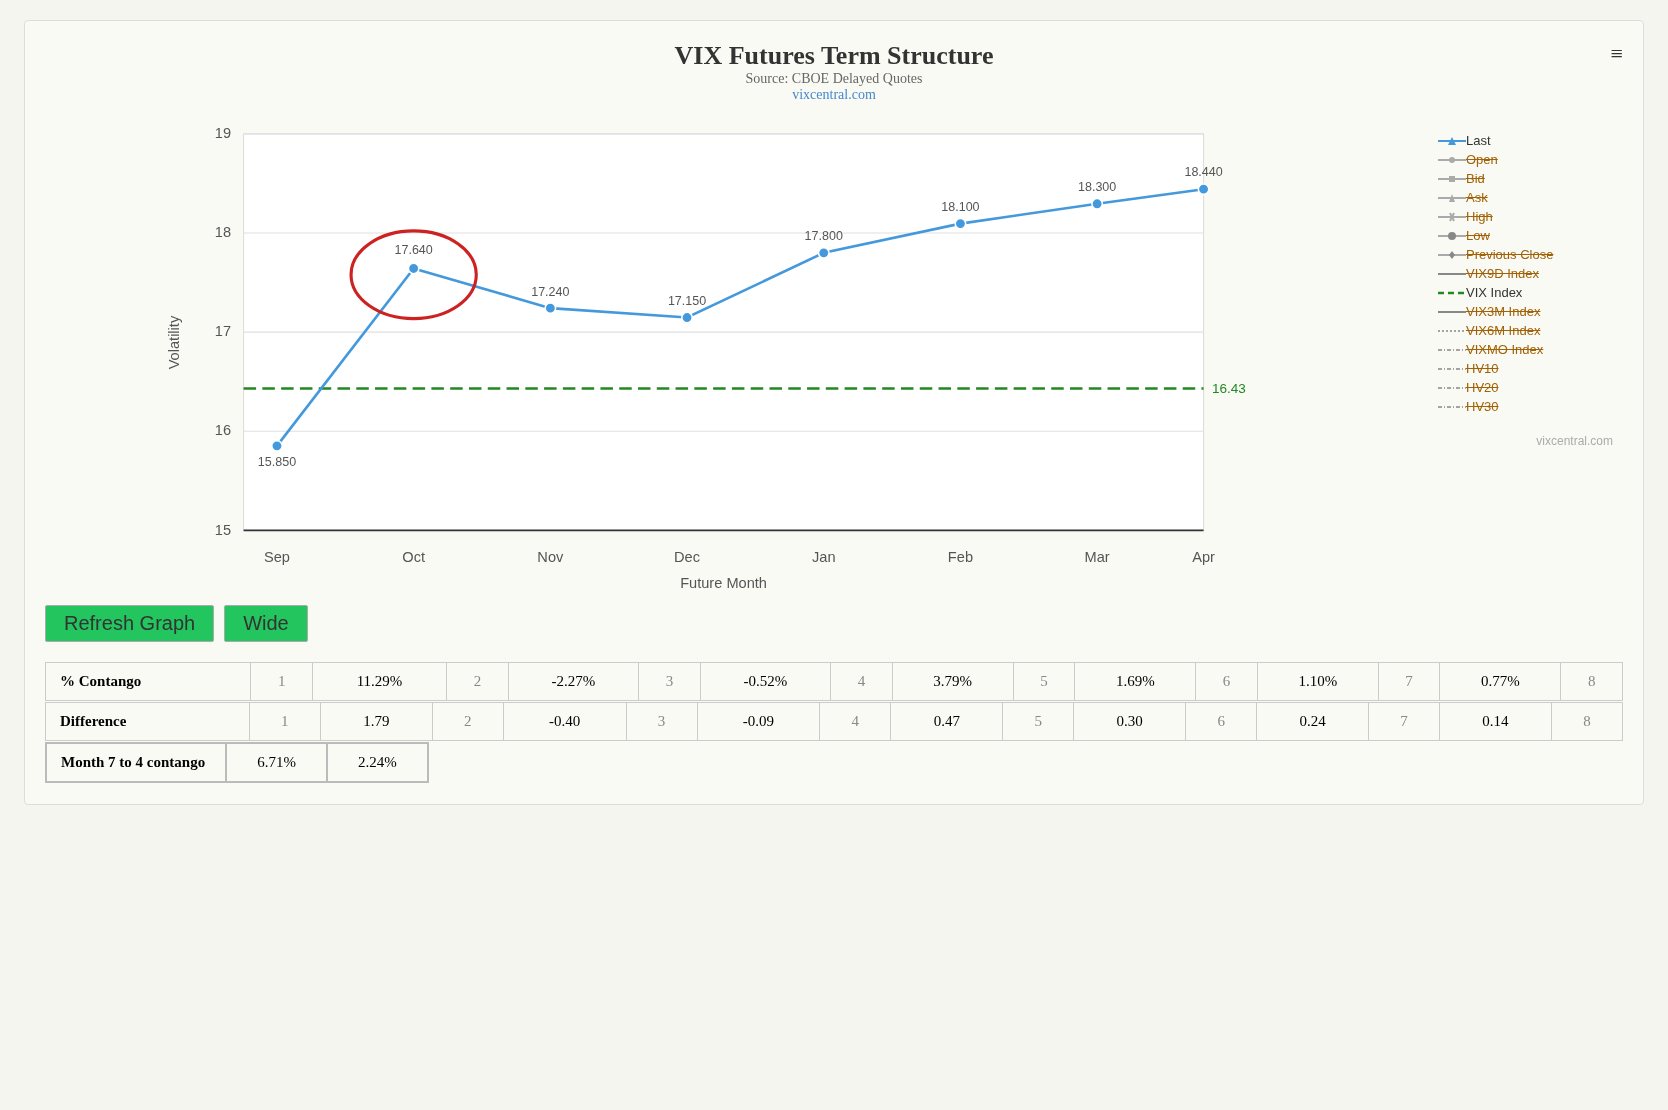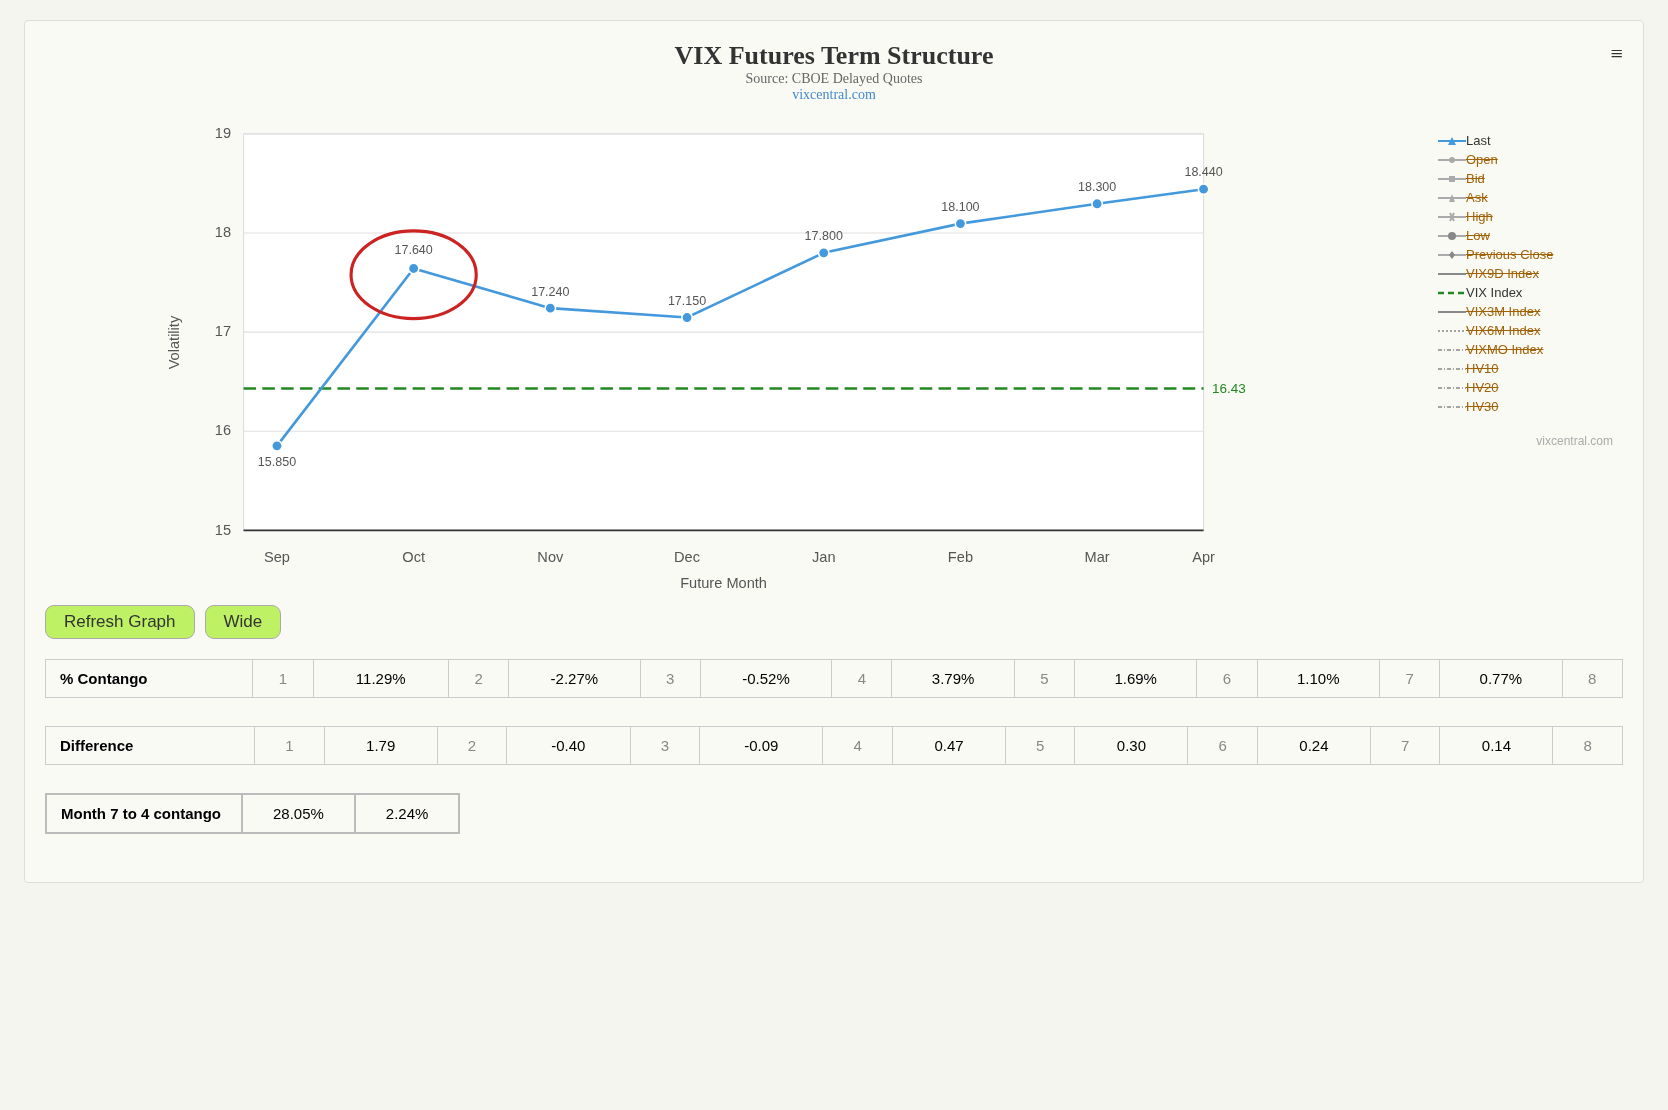--- a/index.html
+++ b/index.html
@@ -77,42 +77,43 @@
       color: #a16207;
     }
     .chart-buttons {
       margin-top: 8px;
       display: flex;
       gap: 10px;
     }
     .chart-btn {
       padding: 6px 18px;
       border: 1px solid #aaa;
-      background: #bef264;
-      border-radius: 9px;
+      background: #22c55e;
+      border-radius: 2px;
       cursor: pointer;
-      font-size: 17px;
+      font-size: 20px;
       color: #333;
     }
     .vixcentral-footer {
       text-align: right;
       color: #aaa;
       font-size: 12px;
       margin-top: 5px;
       padding-right: 10px;
     }
     
     .tables-section {
       margin-top: 20px;
     }
     .data-table {
       width: 100%;
       border-collapse: collapse;
-      margin-bottom: 28px;
+      margin-bottom: 1px;
       font-size: 15px;
+      font-family: Liberation Serif, serif;
     }
     .data-table td, .data-table th {
       border: 1px solid #ccc;
       padding: 10px 12px;
       text-align: center;
     }
     .data-table .row-header {
       font-weight: bold;
       background: #fafaf5;
       text-align: left;
@@ -381,20 +382,20 @@
           <td>0.14</td>
           <td class="num-col">8</td>
         </tr>
       </tbody>
     </table>
 
     <table class="data-table contango-table" style="width:auto;">
       <tbody>
         <tr>
           <td class="row-header" style="border:2px solid #bbb; font-weight:bold;">Month 7 to 4 contango</td>
-          <td style="border:2px solid #bbb; padding:10px 30px;">28.05%</td>
+          <td style="border:2px solid #bbb; padding:10px 30px;">6.71%</td>
           <td style="border:2px solid #bbb; padding:10px 30px;">2.24%</td>
         </tr>
       </tbody>
     </table>
 
   </div>
 </div>
 
 </body></html>

